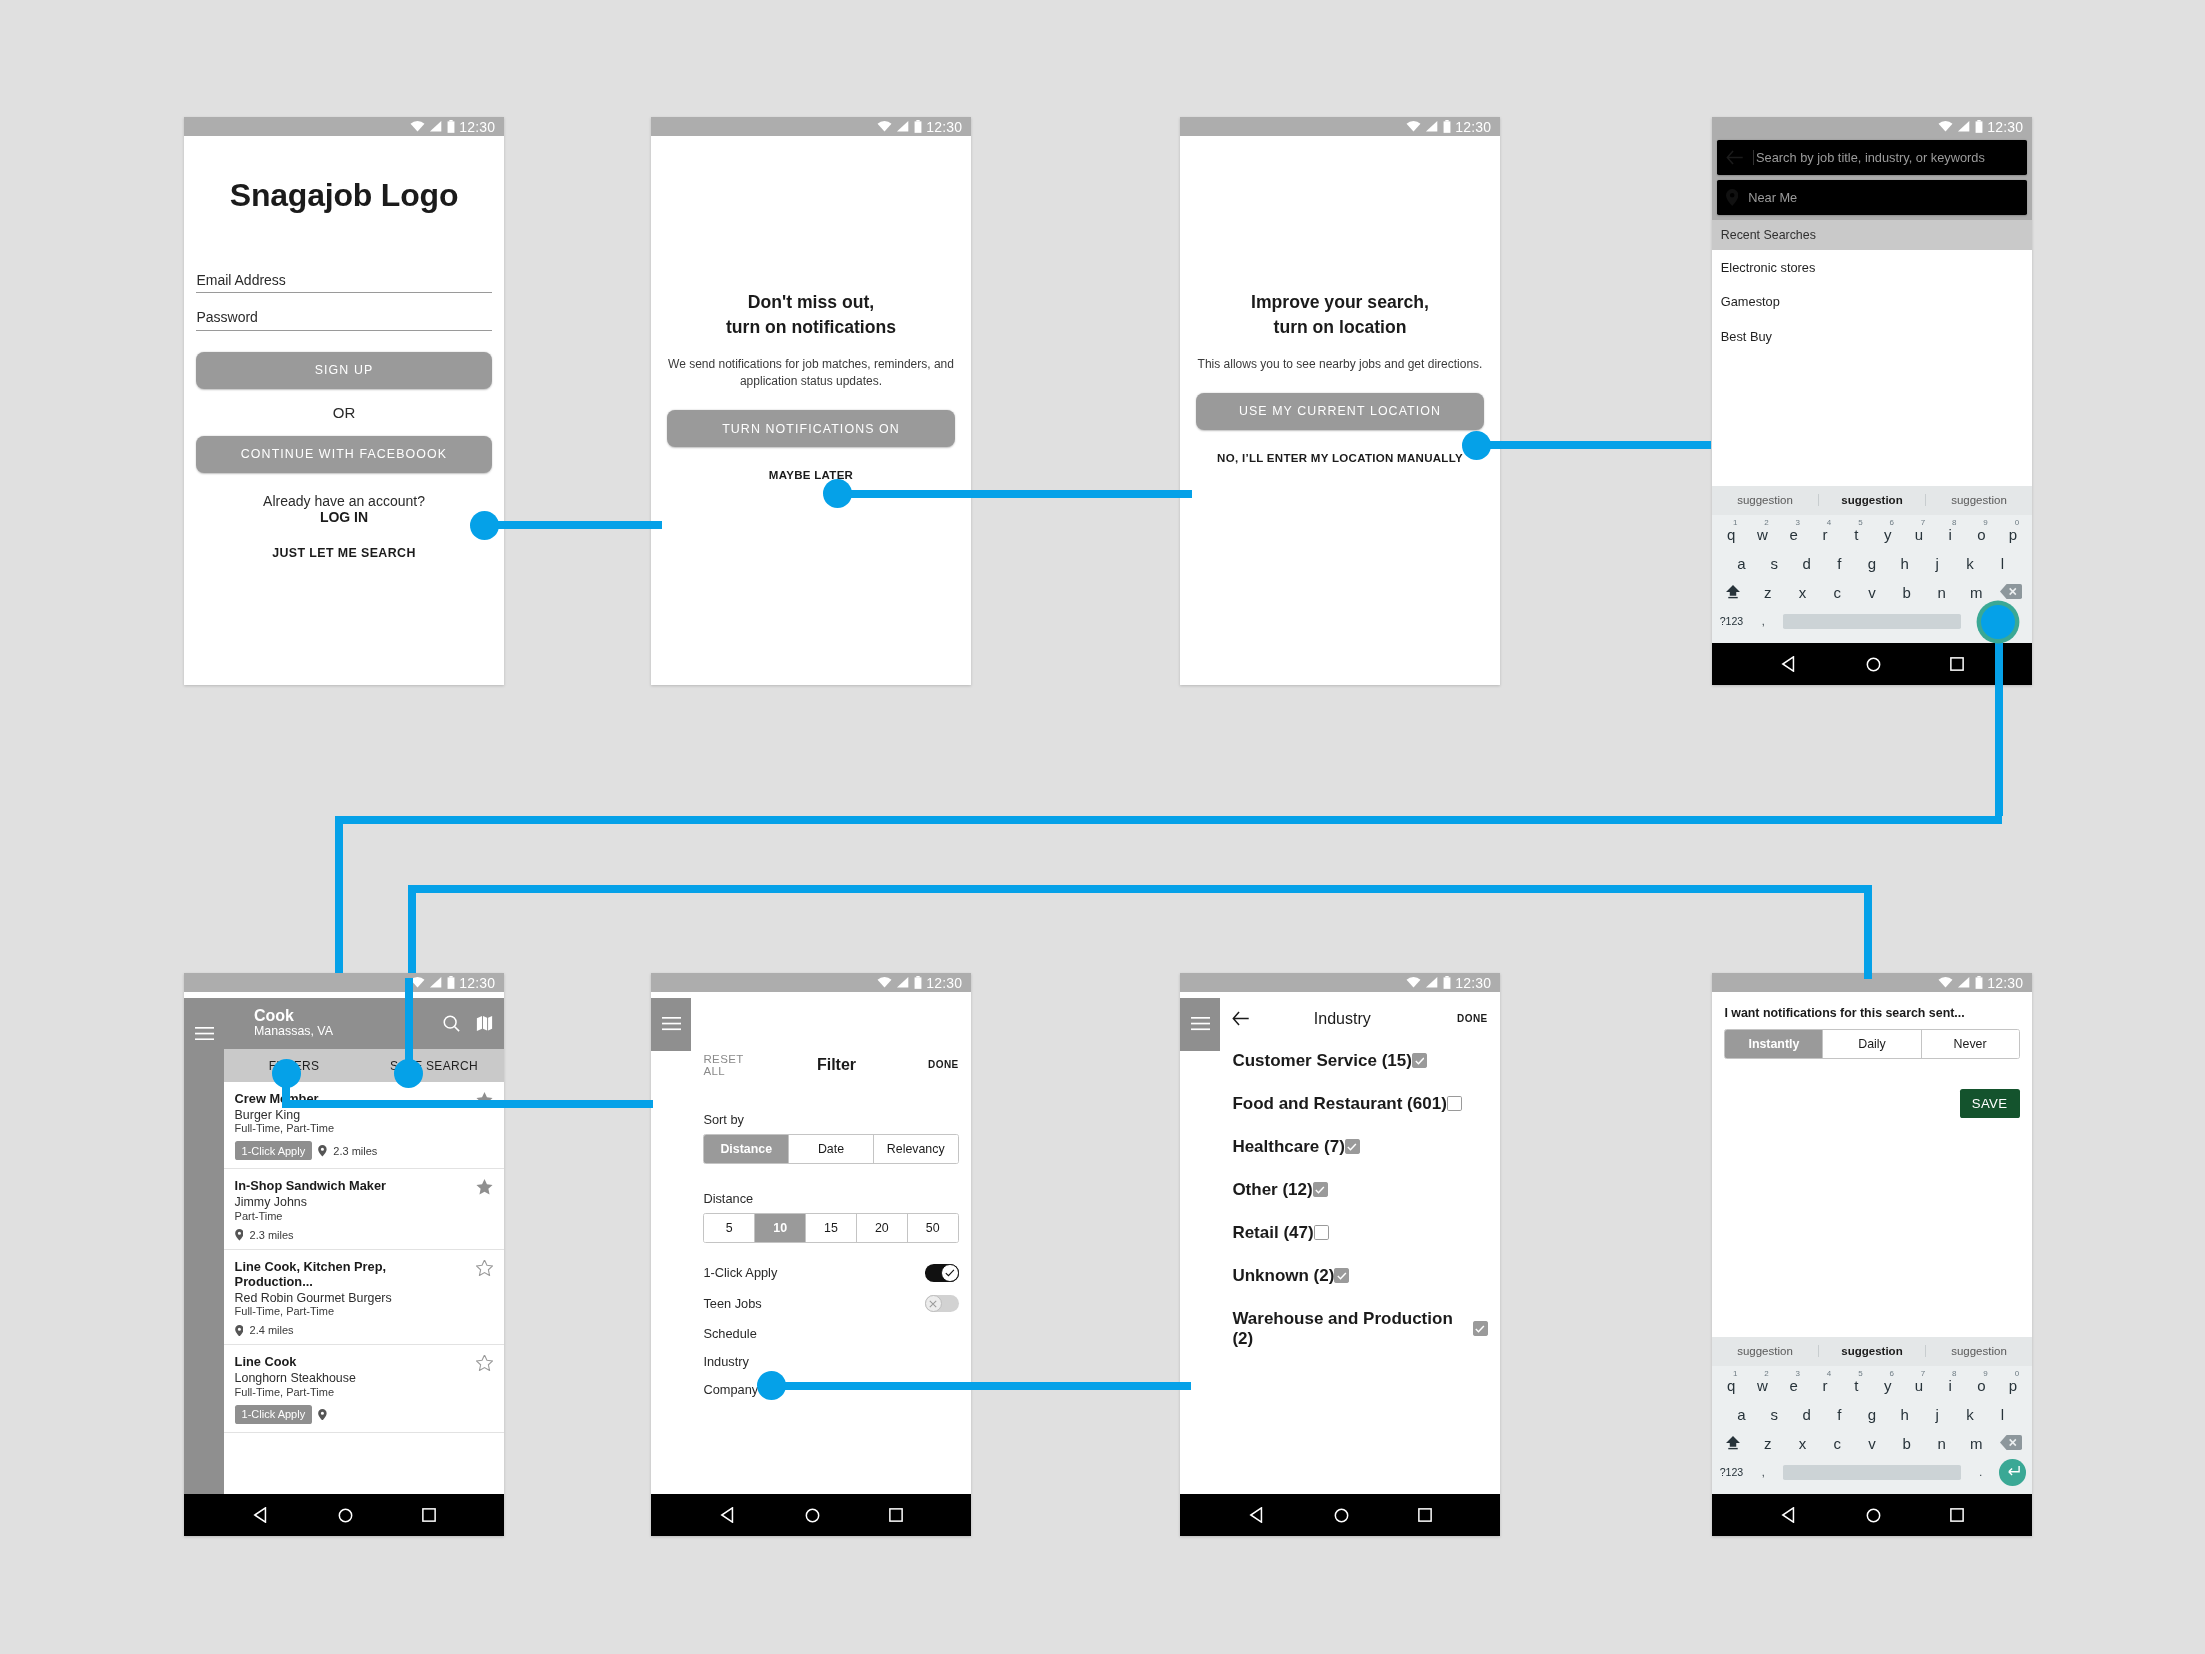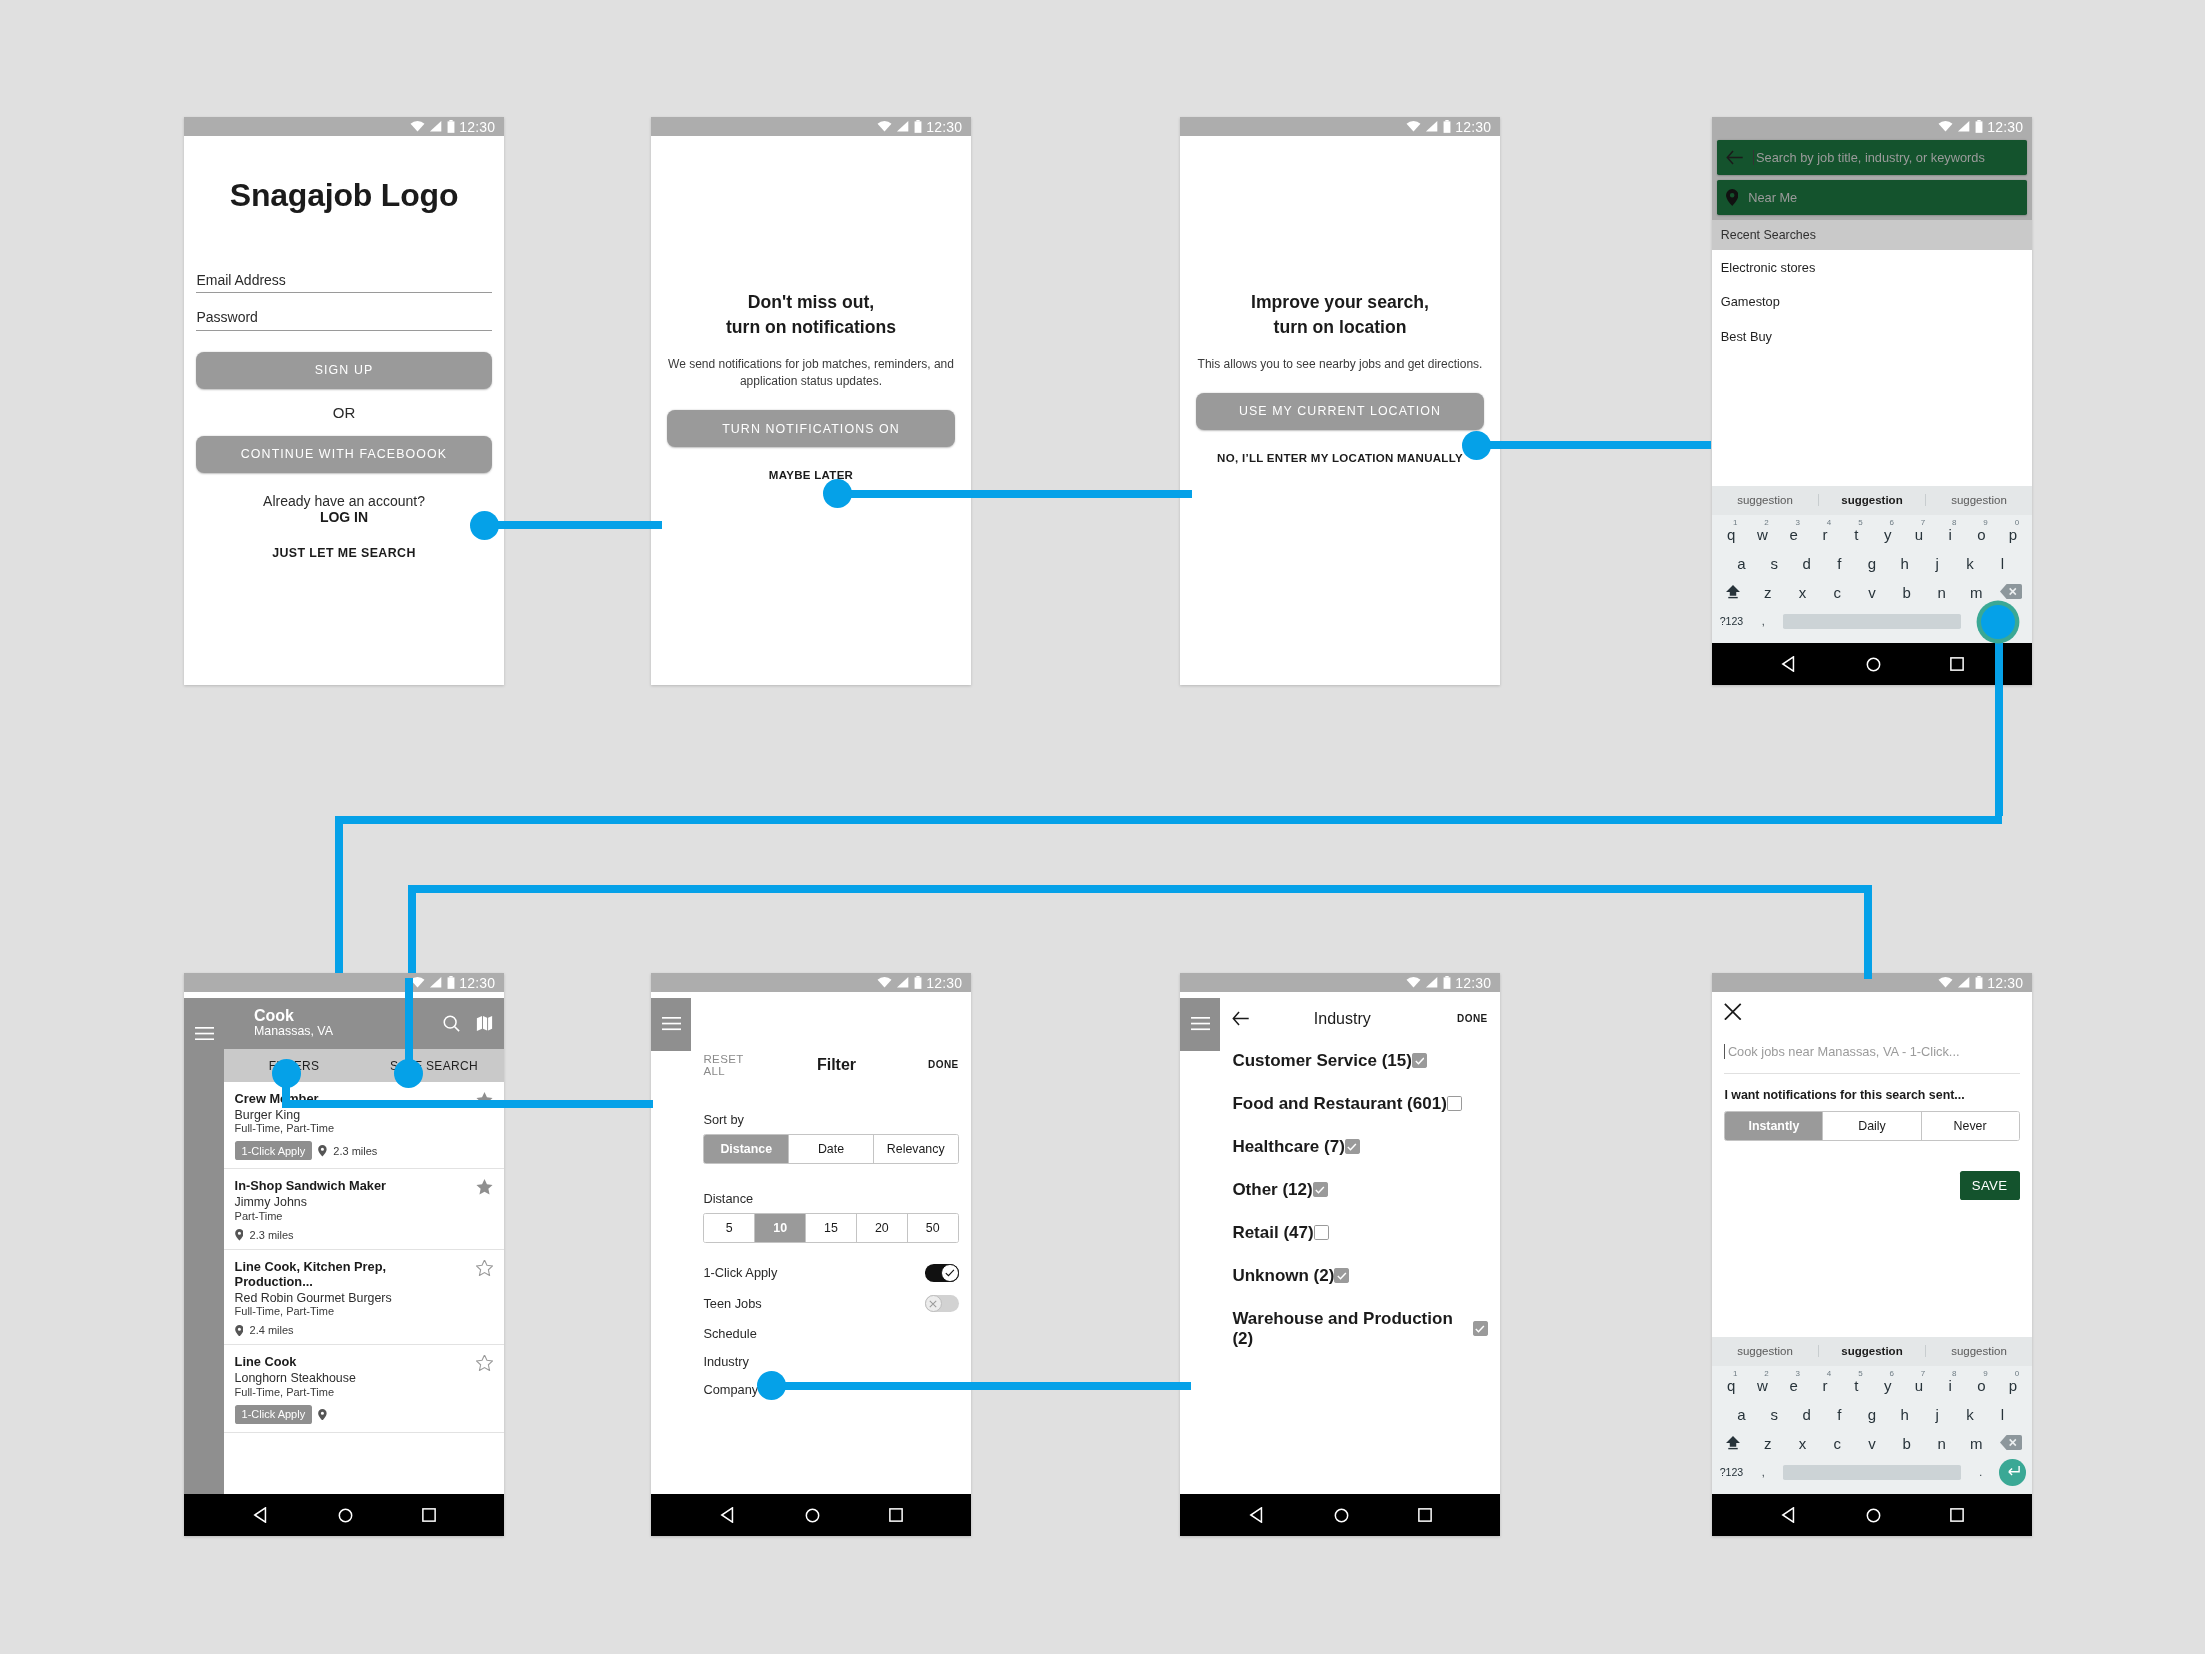--- a/index.html
+++ b/index.html
@@ -77,21 +77,21 @@
   }
   .perm-btn { margin-top: 19.4px; }
   .perm-alt {
     text-align: center; font-size: 11.5px; color: #1b1b1b; font-weight: 700;
     letter-spacing: 0.3px; margin-top: 22px;
   }
 
   
   .srch-head { background: #adadad; padding: 4.4px 5.3px 5.3px; }
   .srch-row {
-    background: #14532d; border-radius: 1.8px; display: flex; align-items: center;
+    background: #000000; border-radius: 1.8px; display: flex; align-items: center;
     height: 35px; padding: 0 8.8px; box-shadow: 0 0.9px 1.8px rgba(0,0,0,.2);
   }
   .srch-row + .srch-row { margin-top: 4.4px; }
   .srch-ph { color: #9b9b9b; font-size: 12.8px; margin-left: 9.7px; }
   .srch-caret { width: 0.9px; height: 15px; background: #333; margin-left: 9.7px; }
   .srch-ph.tight { margin-left: 1.8px; }
   .recent-hdr {
     background: #c9c9c9; color: #303030; font-size: 12.4px;
     padding: 8px 8.8px;
   }
@@ -764,29 +764,20 @@
       <svg class="sb-ico" width="13.2" height="12.4" viewBox="0 0 15 14">
         <path d="M14 1v12H1Z" fill="#fff"></path>
         </svg>
       <svg class="sb-ico" width="8" height="13.2" viewBox="0 0 9 15">
         <rect x="2.6" y="0" width="3.8" height="1.8" fill="#fff"></rect>
         <rect x="0.6" y="1.6" width="7.8" height="13" fill="#fff"></rect>
         </svg>
       <span class="sb-time">12:30</span>
     </div>
 
-    <div class="ss-top">
-      <svg width="17.6" height="17.6" viewBox="0 0 20 20">
-        <path d="M1 1 19 19M19 1 1 19" stroke="#1b1b1b" stroke-width="2"></path>
-        </svg>
-      <div class="ss-input">
-        <span class="ss-caret"></span>
-        <span class="ss-ph">Cook jobs near Manassas, VA - 1-Click...</span>
-      </div>
-    </div>
 
     <div class="ss-q">I want notifications for this search sent...</div>
     <div class="ss-seg">
       <div class="seg">
         <div class="on">Instantly</div>
         <div>Daily</div>
         <div>Never</div>
       </div>
     </div>
     <div class="ss-save">SAVE</div>

